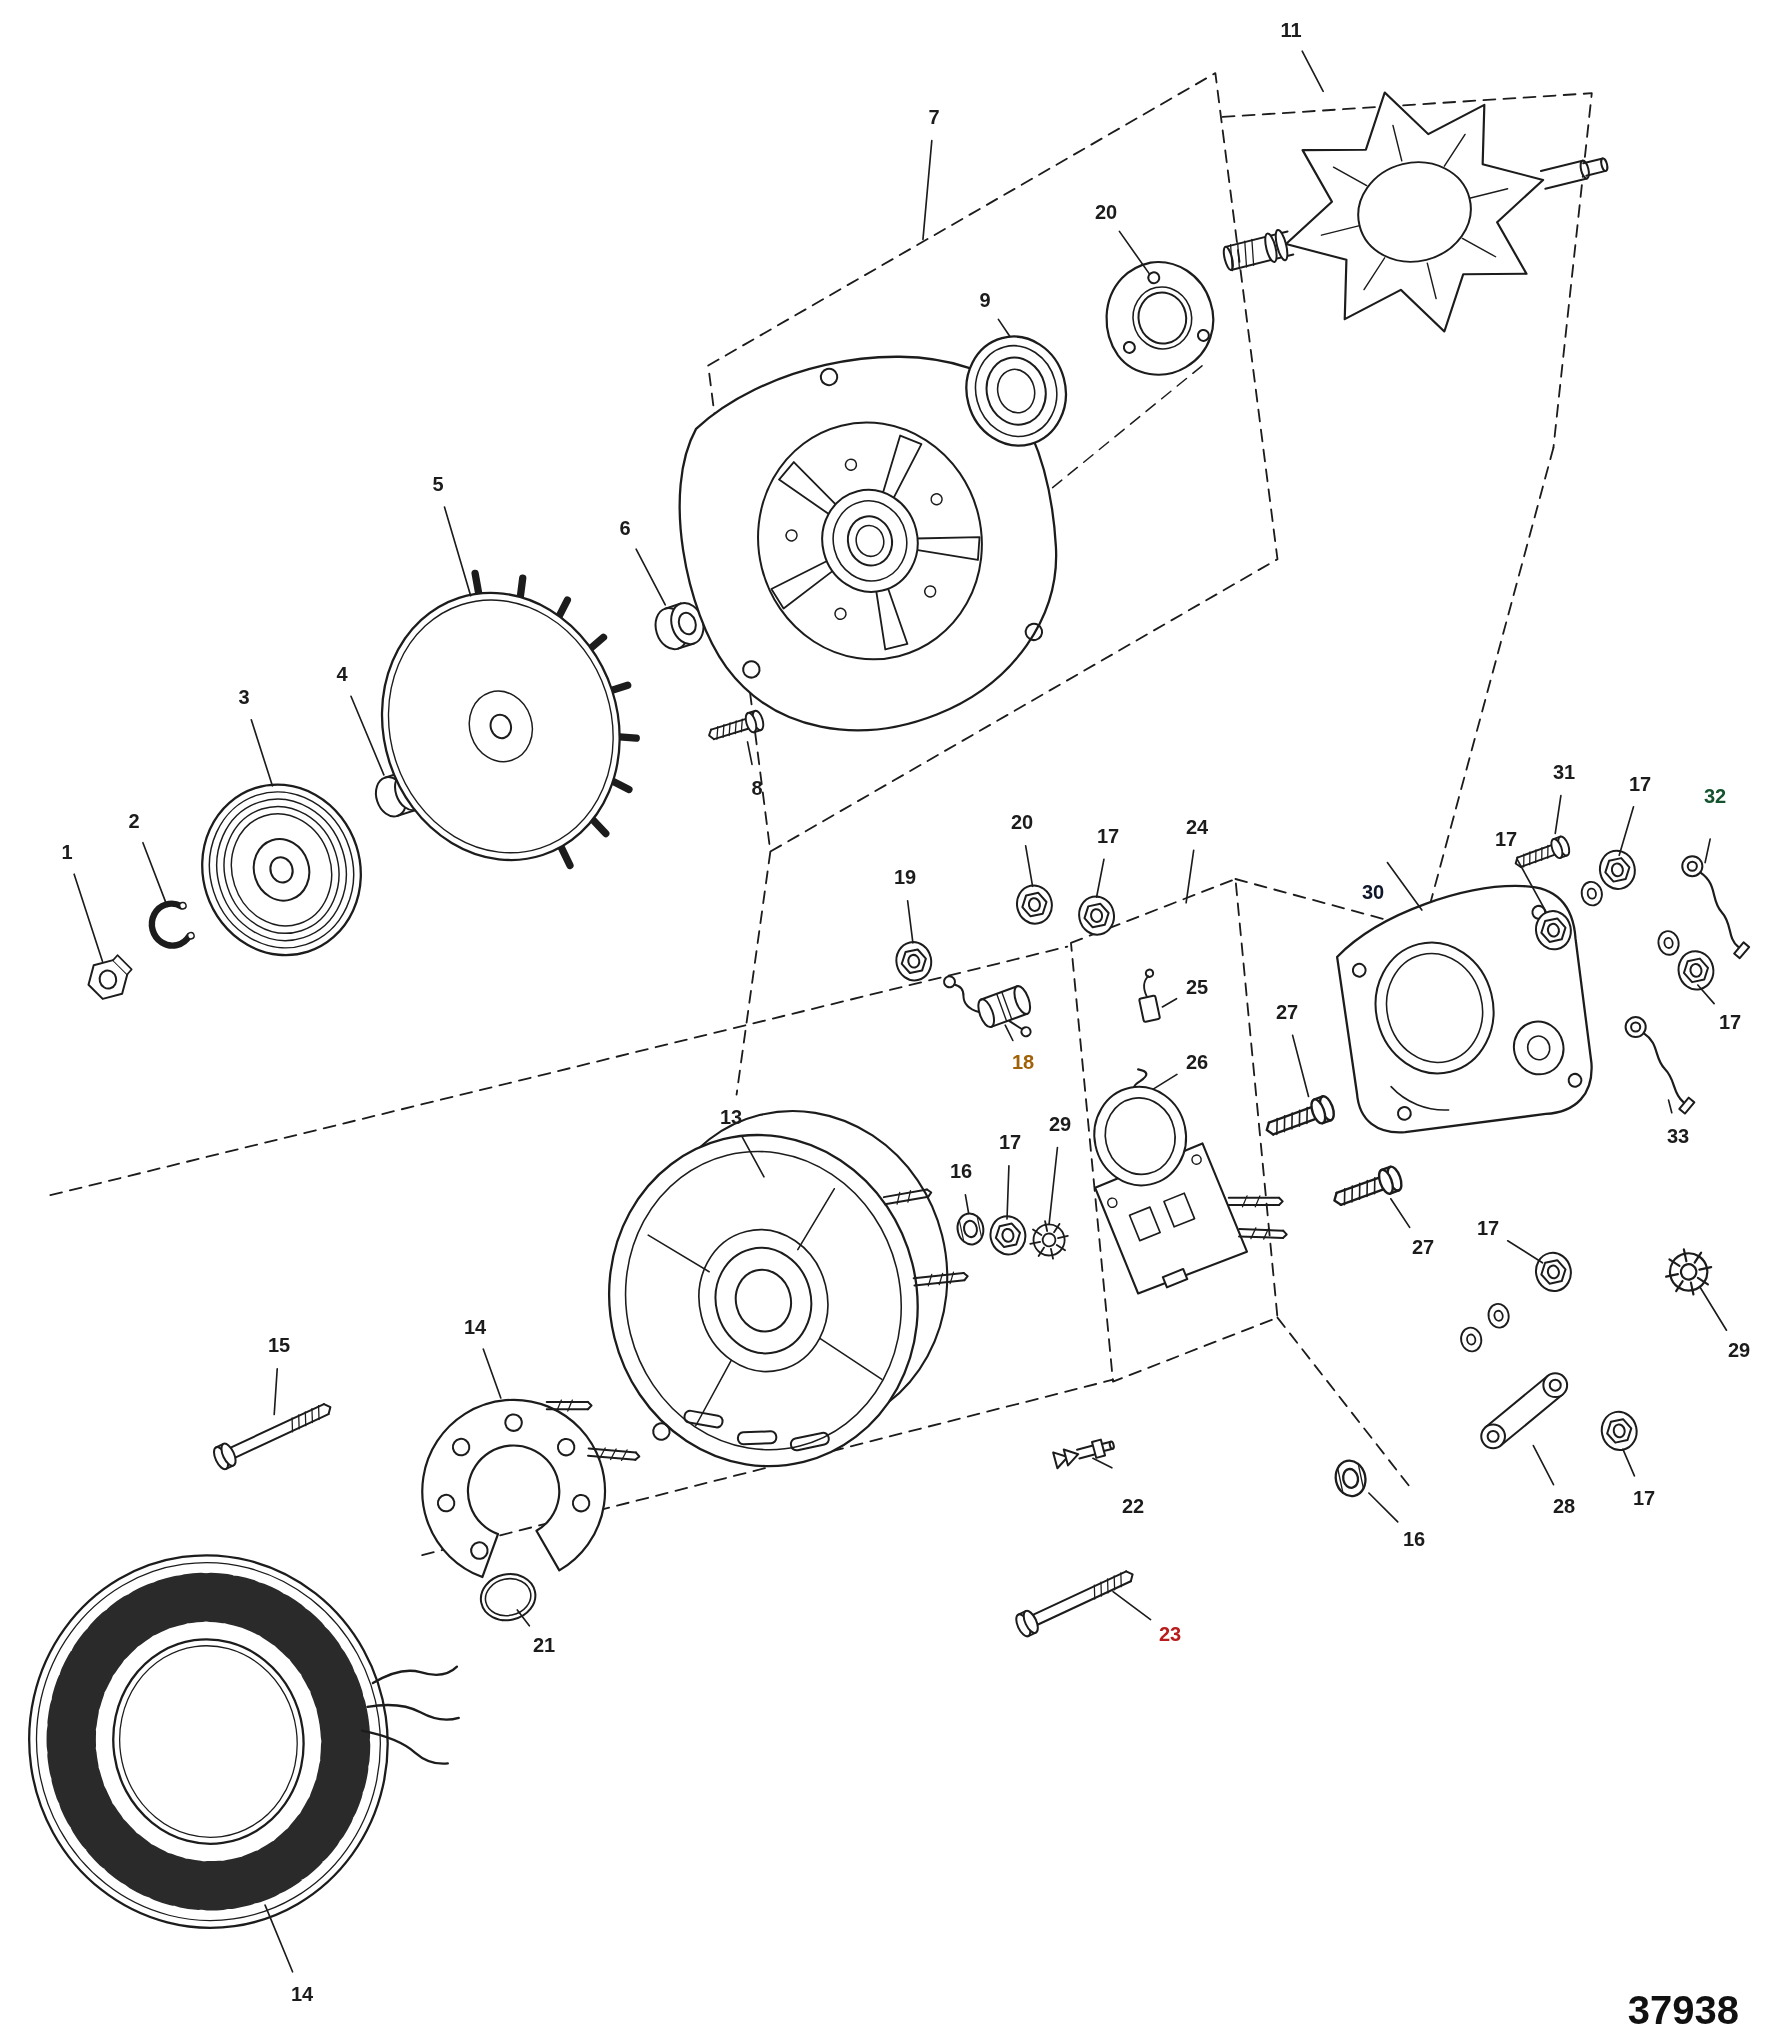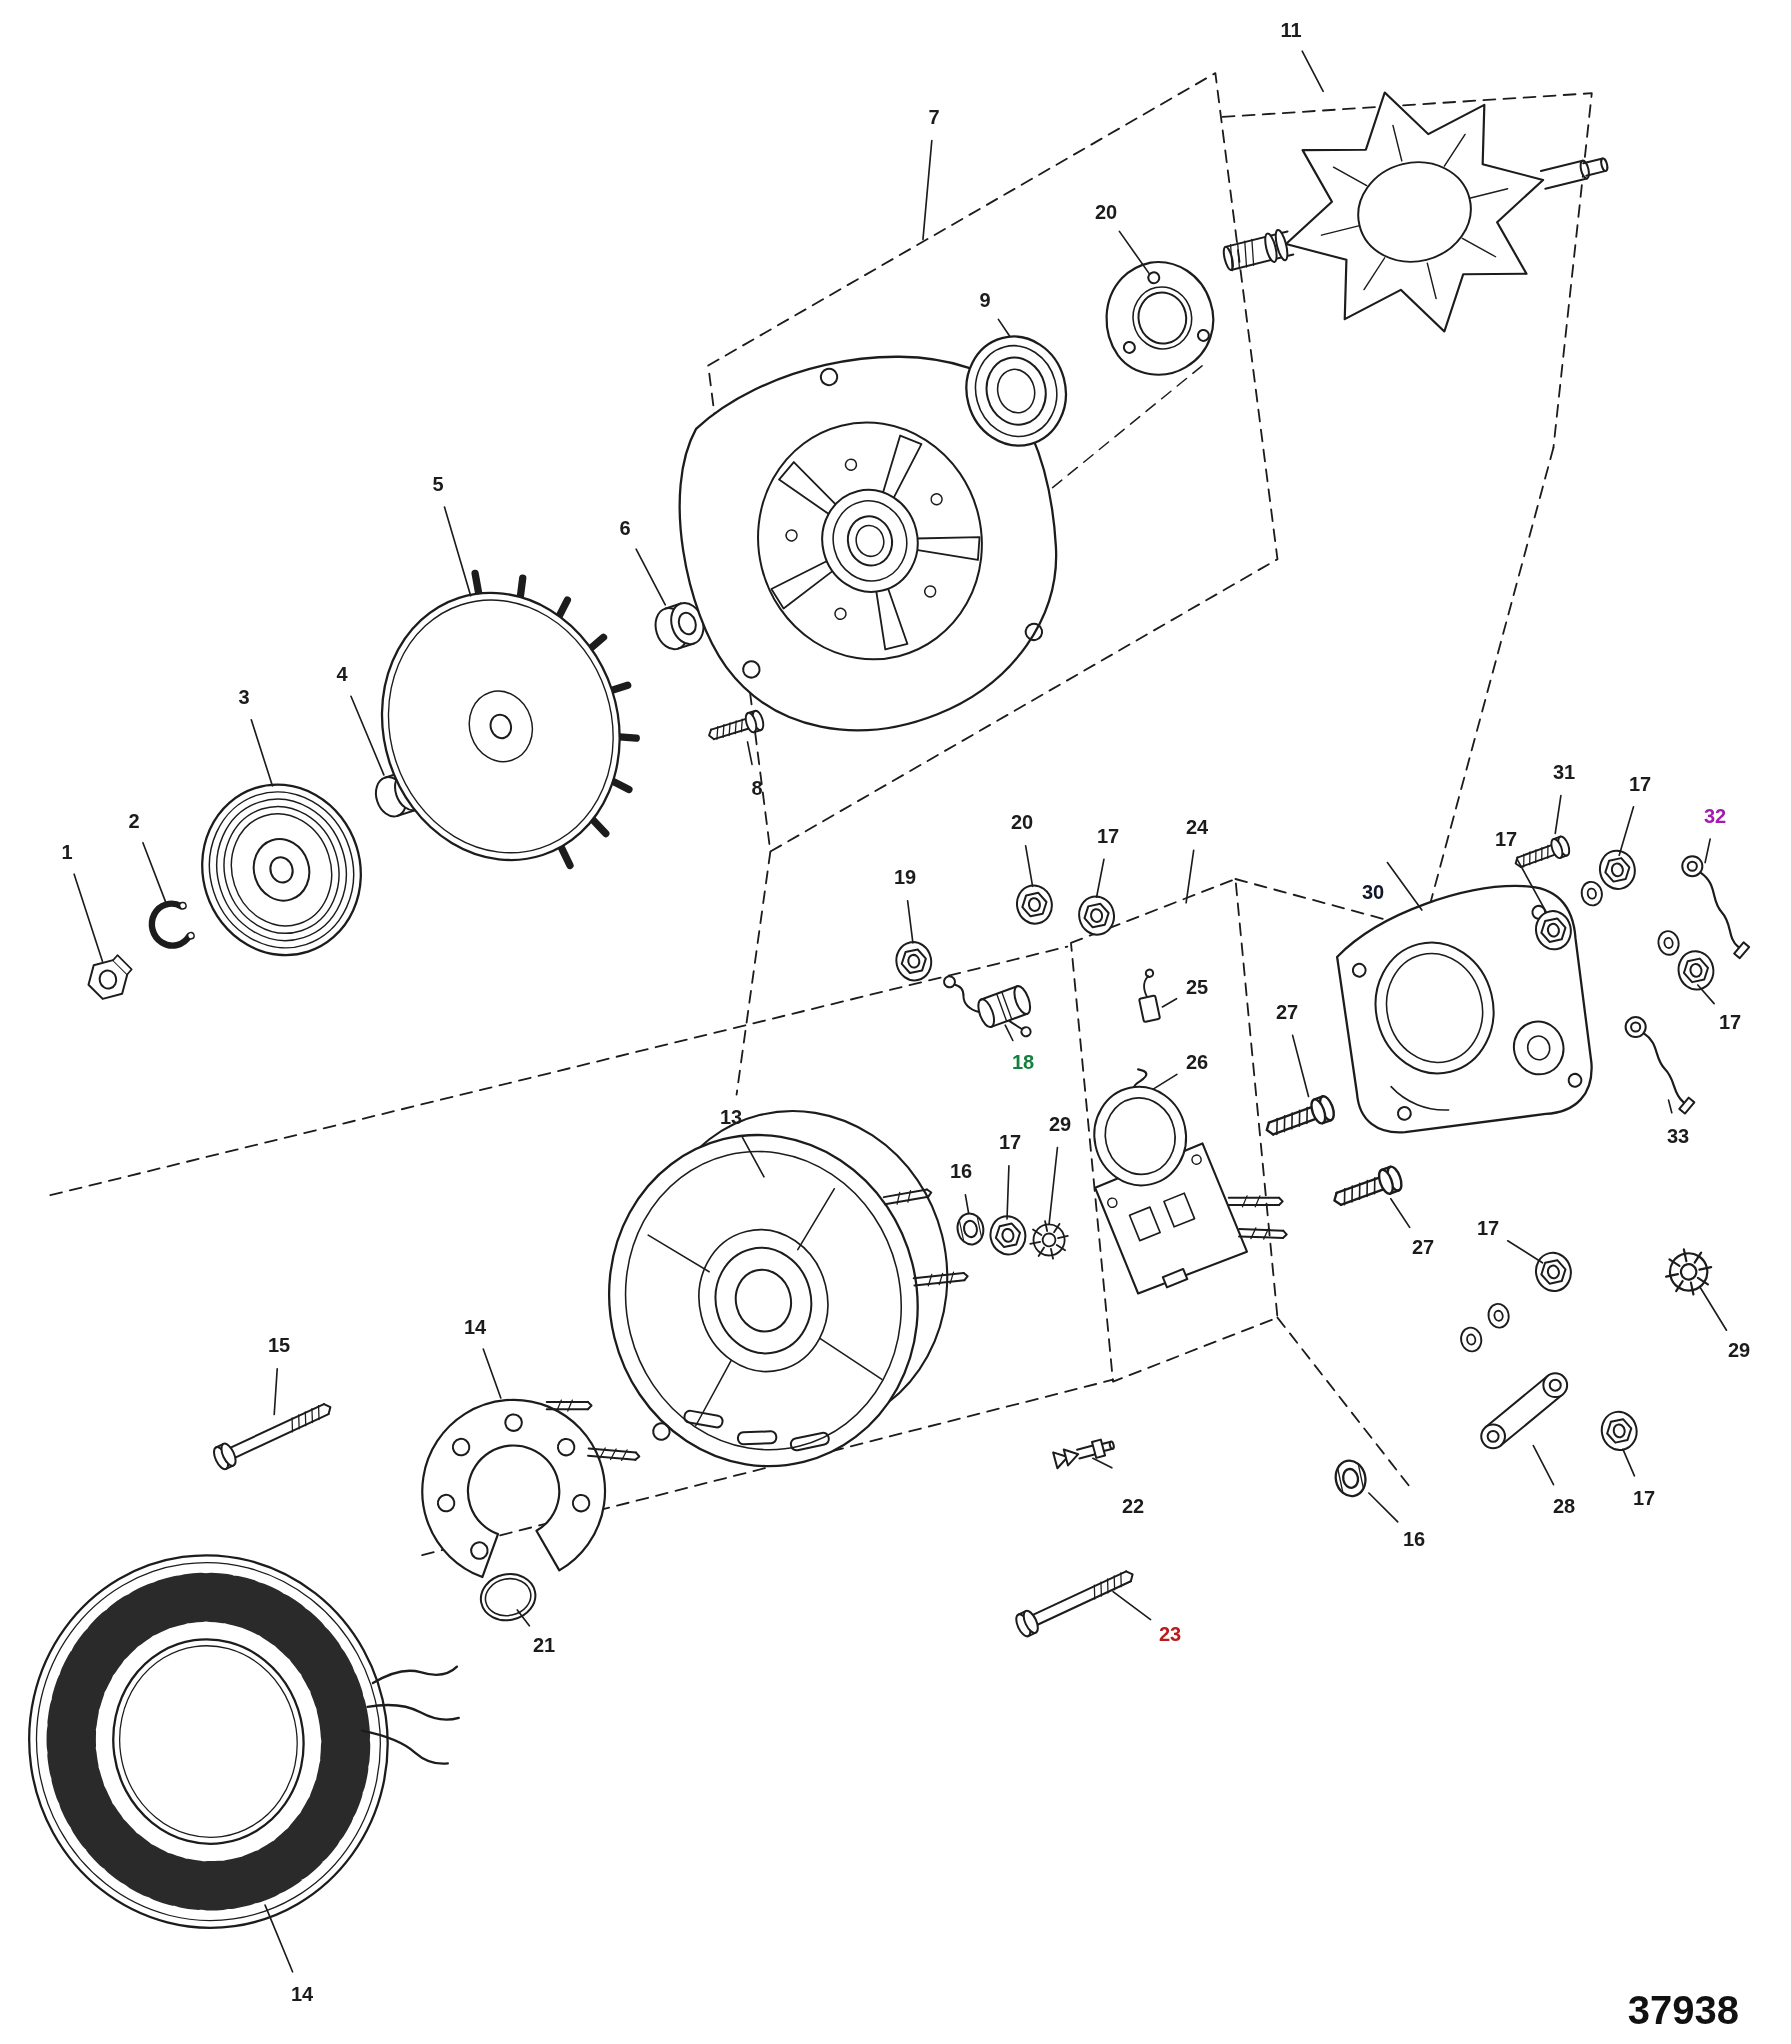--- a/index.html
+++ b/index.html
@@ -491,39 +491,39 @@
       <div class="callout" style="left: 985px; top: 300px; color: rgb(28, 28, 28);">9</div>
       <div class="callout" style="left: 1106px; top: 212px; color: rgb(28, 28, 28);">20</div>
       <div class="callout" style="left: 1291px; top: 30px; color: rgb(28, 28, 28);">11</div>
       <div class="callout" style="left: 302px; top: 1994px; color: rgb(28, 28, 28);">14</div>
       <div class="callout" style="left: 731px; top: 1117px; color: rgb(28, 28, 28);">13</div>
       <div class="callout" style="left: 475px; top: 1327px; color: rgb(28, 28, 28); text-align: center;">14</div>
       <div class="callout" style="left: 279px; top: 1345px; color: rgb(28, 28, 28);">15</div>
       <div class="callout" style="left: 961px; top: 1171px; color: rgb(28, 28, 28);">16</div>
       <div class="callout" style="left: 1010px; top: 1142px; color: rgb(28, 28, 28);">17</div>
       <div class="callout" style="left: 1060px; top: 1124px; color: rgb(28, 28, 28);">29</div>
-      <div class="callout" style="left: 1023px; top: 1062px; color: #15803d; text-align: right;">18</div>
+      <div class="callout" style="left: 1023px; top: 1062px; color: #a16207; text-align: right;">18</div>
       <div class="callout" style="left: 905px; top: 877px; color: rgb(28, 28, 28);">19</div>
       <div class="callout" style="left: 1022px; top: 822px; color: rgb(28, 28, 28);">20</div>
       <div class="callout" style="left: 1108px; top: 836px; color: rgb(28, 28, 28);">17</div>
       <div class="callout" style="left: 544px; top: 1645px; color: rgb(28, 28, 28);">21</div>
       <div class="callout" style="left: 1133px; top: 1478px; color: rgb(28, 28, 28); margin-top: 28px;">22</div>
       <div class="callout" style="left: 1170px; top: 1634px; color: #b91c1c;">23</div>
       <div class="callout" style="left: 1197px; top: 827px; color: rgb(28, 28, 28);">24</div>
       <div class="callout" style="left: 1197px; top: 987px; color: rgb(28, 28, 28);">25</div>
       <div class="callout" style="left: 1197px; top: 1062px; color: rgb(28, 28, 28);">26</div>
       <div class="callout" style="left: 1287px; top: 1012px; color: rgb(28, 28, 28);">27</div>
       <div class="callout" style="left: 1423px; top: 1247px; color: rgb(28, 28, 28);">27</div>
       <div class="callout" style="left: 1564px; top: 1506px; color: rgb(28, 28, 28);">28</div>
       <div class="callout" style="left: 1739px; top: 1350px; color: rgb(28, 28, 28);">29</div>
       <div class="callout" style="left: 1373px; top: 892px; color: #0f172a;">30</div>
       <div class="callout" style="left: 1564px; top: 772px; color: rgb(28, 28, 28);">31</div>
       <div class="callout" style="left: 1506px; top: 839px; color: rgb(28, 28, 28);">17</div>
       <div class="callout" style="left: 1640px; top: 784px; color: rgb(28, 28, 28);">17</div>
-      <div class="callout" style="left: 1715px; top: 816px; color: #a21caf;">32</div>
+      <div class="callout" style="left: 1715px; top: 796px; color: #14532d;">32</div>
       <div class="callout" style="left: 1730px; top: 1022px; color: rgb(28, 28, 28);">17</div>
       <div class="callout" style="left: 1678px; top: 1136px; color: rgb(28, 28, 28);">33</div>
       <div class="callout" style="left: 1488px; top: 1228px; color: rgb(28, 28, 28);">17</div>
       <div class="callout" style="left: 1644px; top: 1498px; color: rgb(28, 28, 28);">17</div>
       <div class="callout" style="left: 1414px; top: 1539px; color: rgb(28, 28, 28);">16</div>
     </div>
 
 <div class="figure-number">37938</div>
 
 </div>

